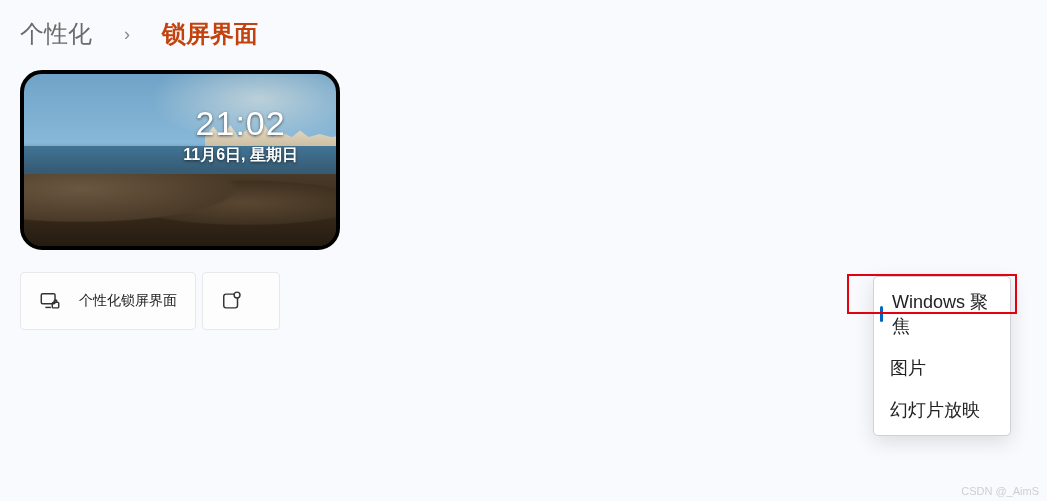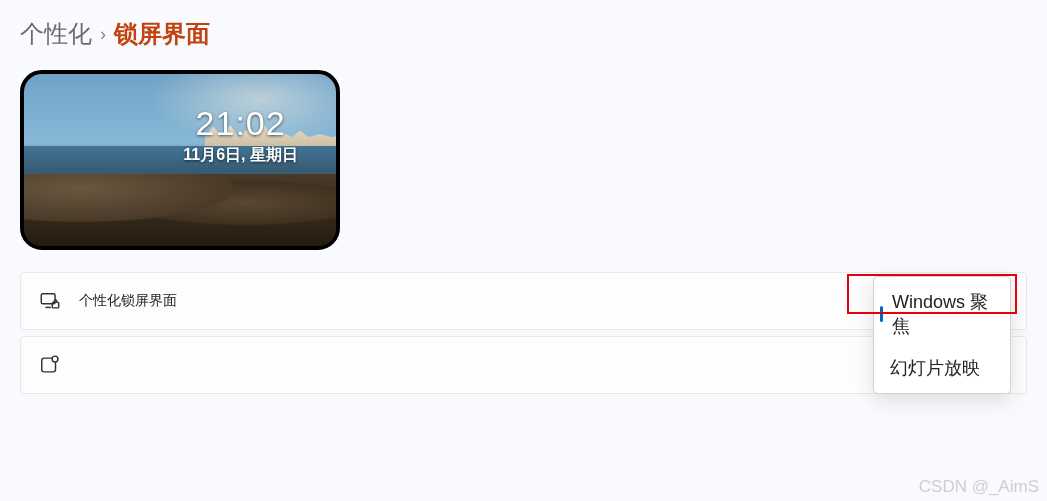--- a/index.html
+++ b/index.html
@@ -7,21 +7,21 @@
       font-family: "Segoe UI", "Microsoft YaHei", sans-serif;
       background: #f8fafd;
       width: 1047px;
       height: 501px;
       overflow: hidden;
       position: relative;
     }
     .breadcrumb {
       display: flex;
       align-items: center;
-      gap: 8px;
+      gap: 32px;
       padding: 18px 20px 10px 20px;
       font-size: 24px;
       color: #555;
     }
     .breadcrumb-parent {
       color: #6a6a6a;
       cursor: pointer;
     }
     .breadcrumb-sep {
       color: #888;
@@ -61,21 +61,21 @@
       color:#fff;
       text-align:center;
       text-shadow:0 1px 3px rgba(0,0,0,.6);
     }
     .preview-time .clock { font-size:34px; font-weight:300; letter-spacing:1px; }
     .preview-time .date { font-size:16px; margin-top:2px;font-weight:bold; }
 
     .settings-list {
       margin: 22px 20px 0 20px;
       display: flex;
-      flex-direction: column;
+      flex-direction: row;
       gap: 6px;
     }
     .setting-row {
       background:#fdfdfe;
       border:1px solid #e8e8ec;
       border-radius:4px;
       padding:14px 18px;
       display:flex;
       align-items:center;
       min-height:58px;
@@ -133,21 +133,21 @@
       right:30px;
       width:170px;
       height:40px;
       border:2px solid #e3000f;
       pointer-events:none;
       z-index:12;
     }
     .watermark {
       position:absolute;
       bottom:4px; right:8px;
-      font-size:17px;
+      font-size:11px;
       color:#cfcfcf;
     }
   </style>
 </head>
 <body>
 
 <div class="breadcrumb">
   <span class="breadcrumb-parent">个性化</span>
   <span class="breadcrumb-sep">›</span>
   <span class="breadcrumb-current">锁屏界面</span>
@@ -187,18 +187,19 @@
         <circle cx="17.5" cy="5.5" r="3.2" fill="#fdfdfe" stroke="currentColor"></circle>
       </svg>
     </span>
   </div>
 
 
 </div>
 
 <div class="dropdown">
   <div class="dropdown-item selected">Windows 聚焦</div>
+  <div class="dropdown-item">图片</div>
   <div class="dropdown-item">幻灯片放映</div>
 </div>
 
 <div class="highlight-box"></div>
 
 <div class="watermark">CSDN @_AimS</div>
 
 </body></html>

